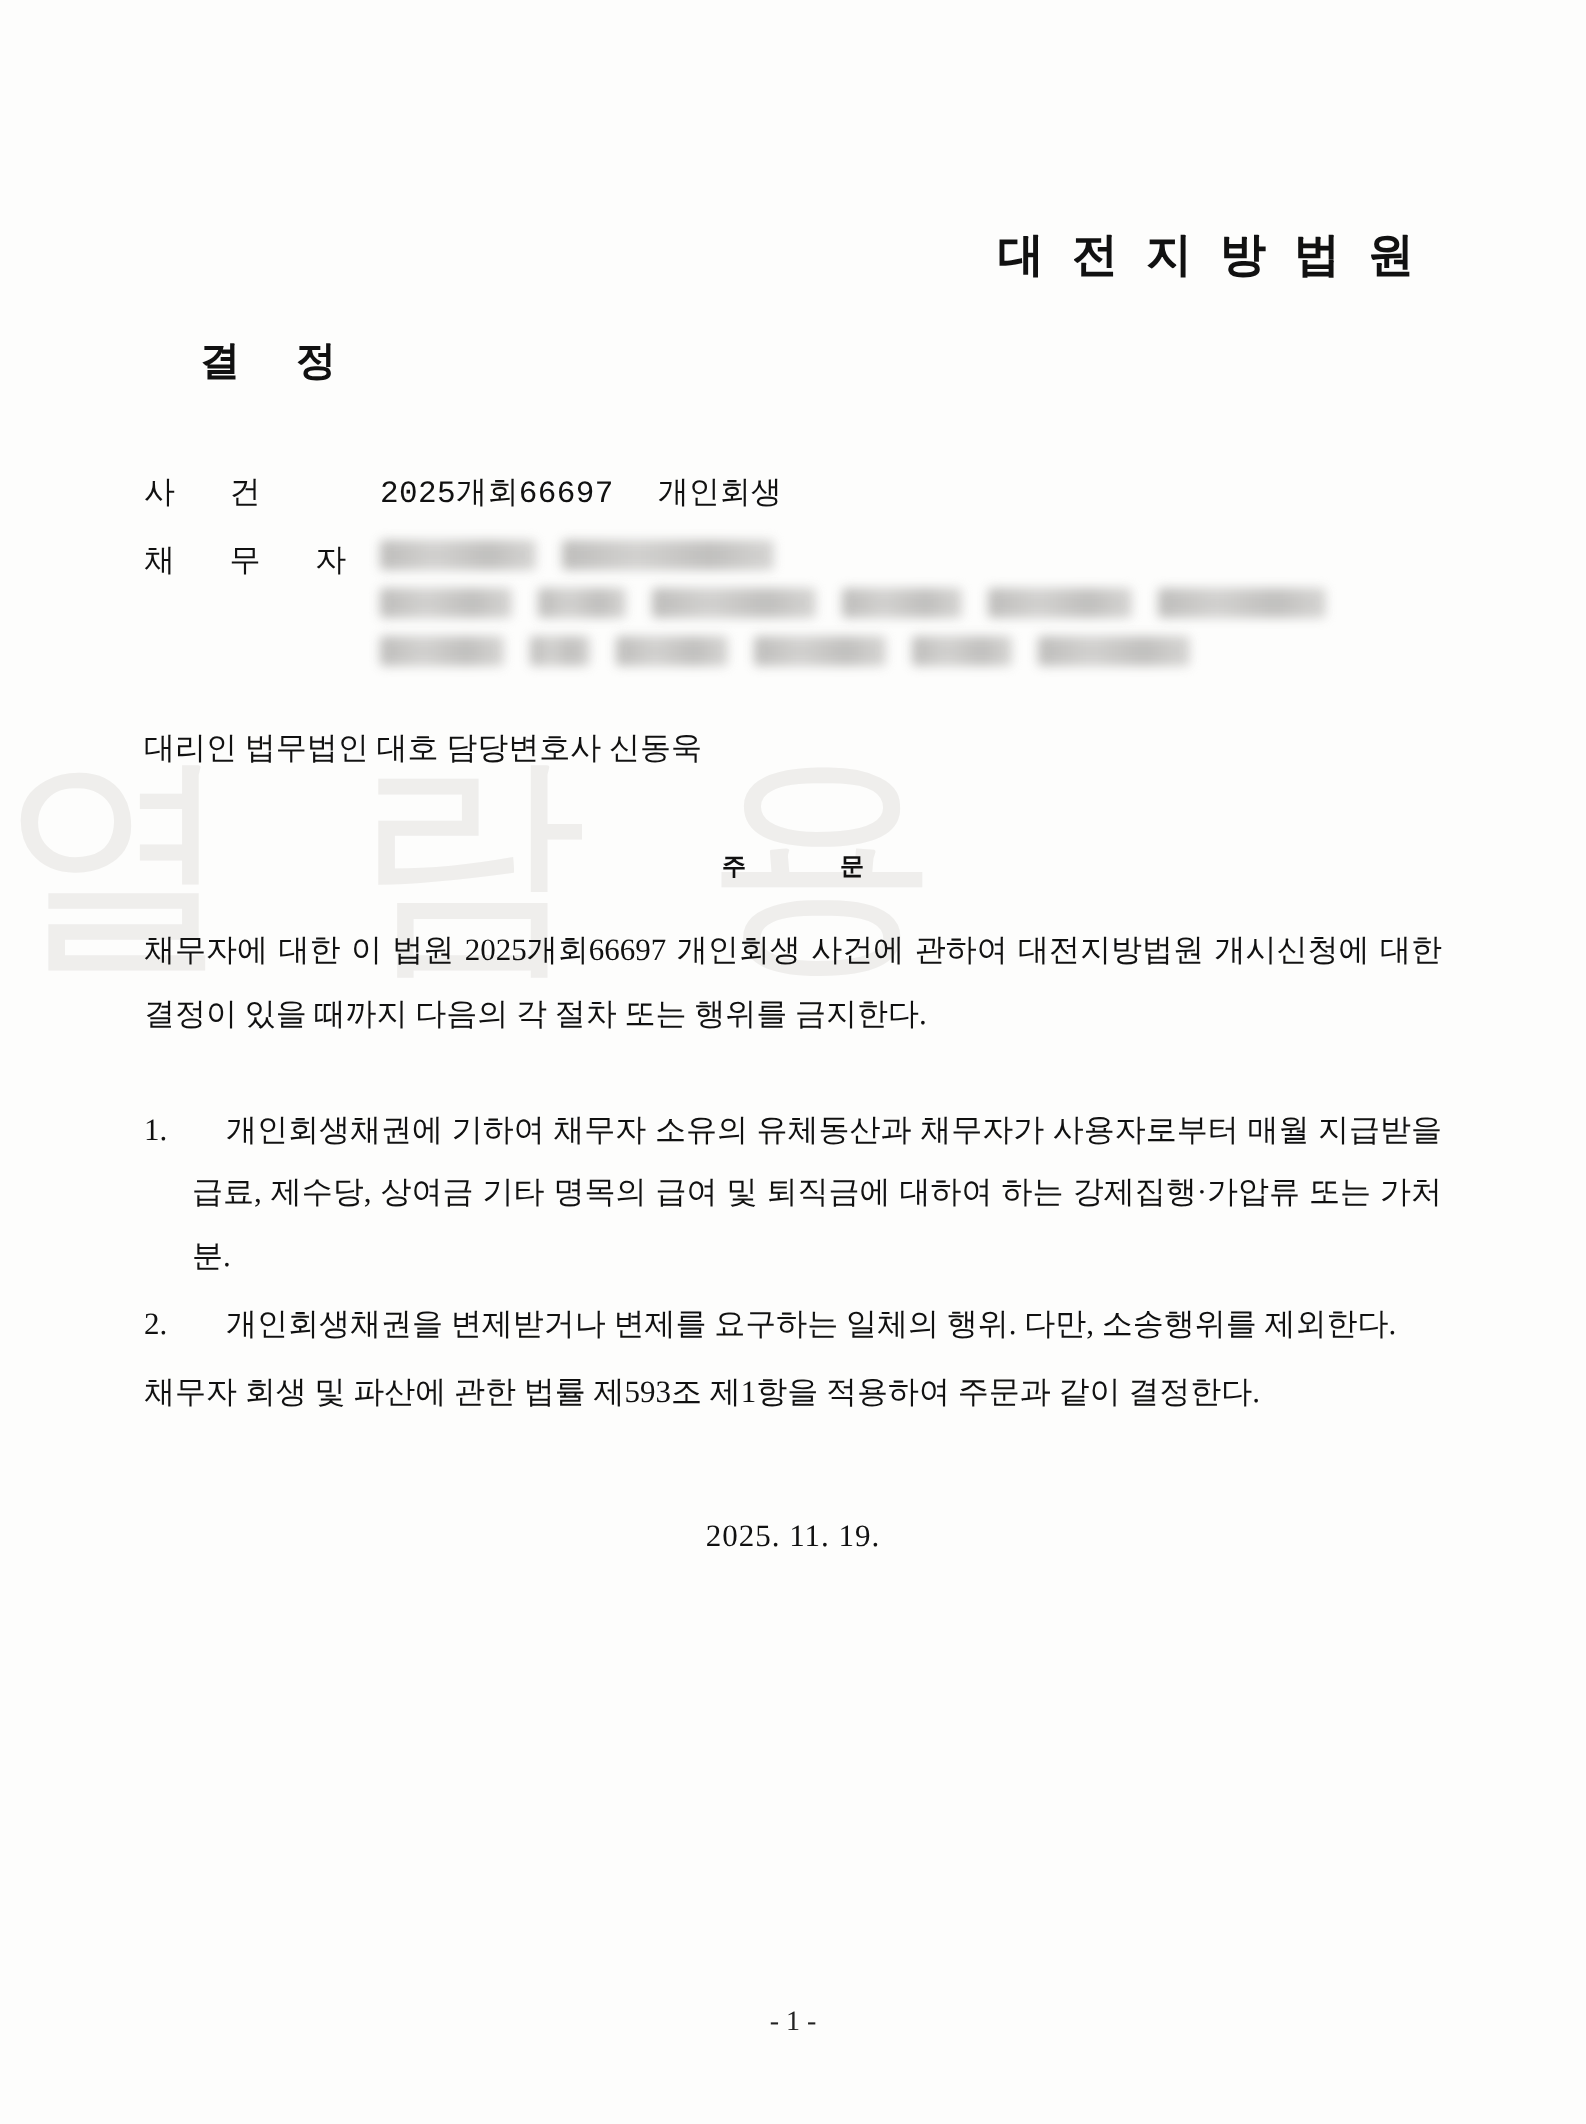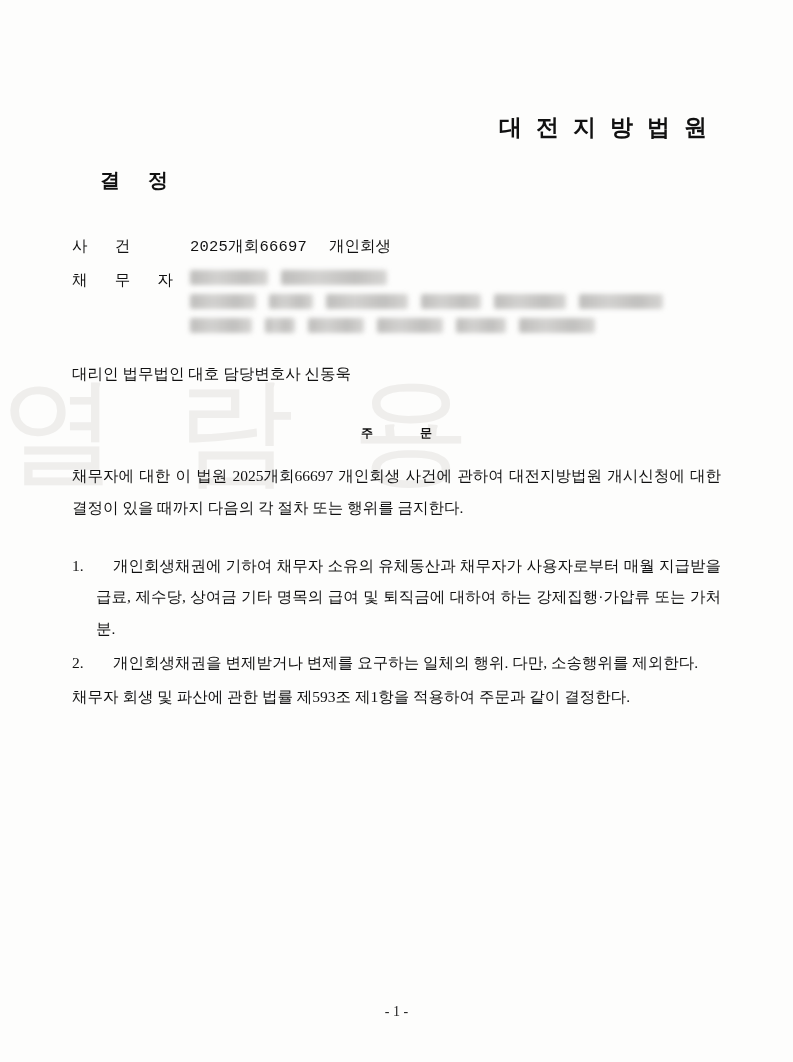--- a/index.html
+++ b/index.html
@@ -225,17 +225,18 @@
       </div>
       <div class="list-item">
         <div class="list-num">2.</div>
         <div class="list-text indent">개인회생채권을 변제받거나 변제를 요구하는 일체의 행위. 다만, 소송행위를 제외한다.</div>
       </div>
     </div>
 
 
     <div class="para">채무자 회생 및 파산에 관한 법률 제593조 제1항을 적용하여 주문과 같이 결정한다.</div>
 
+    <div class="date">2025. 11. 19.</div>
 
   </div>
 
   <div class="page-number">- 1 -</div>
 </div>
 
 </body></html>

